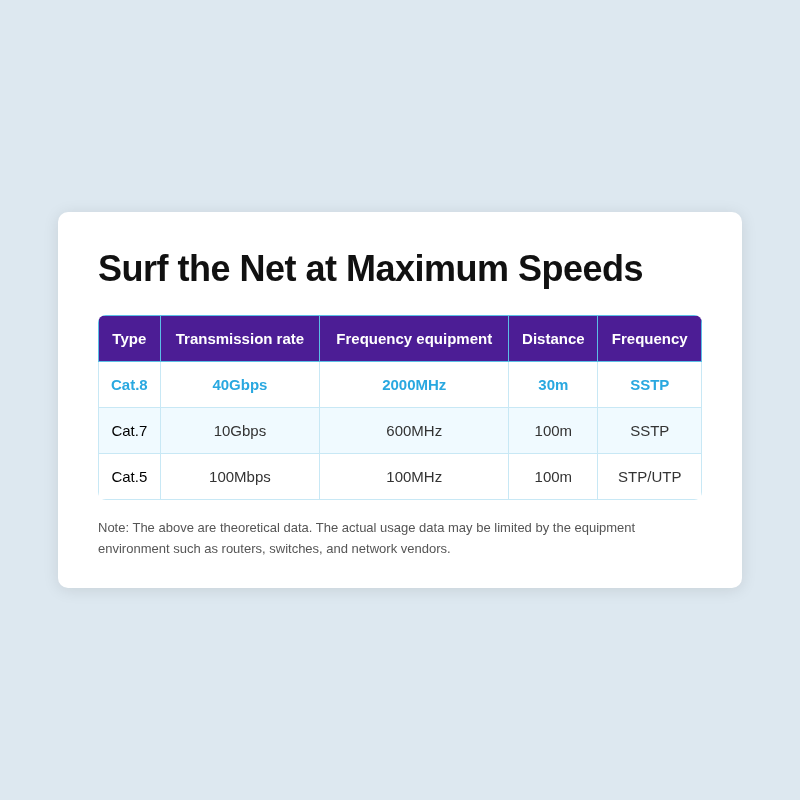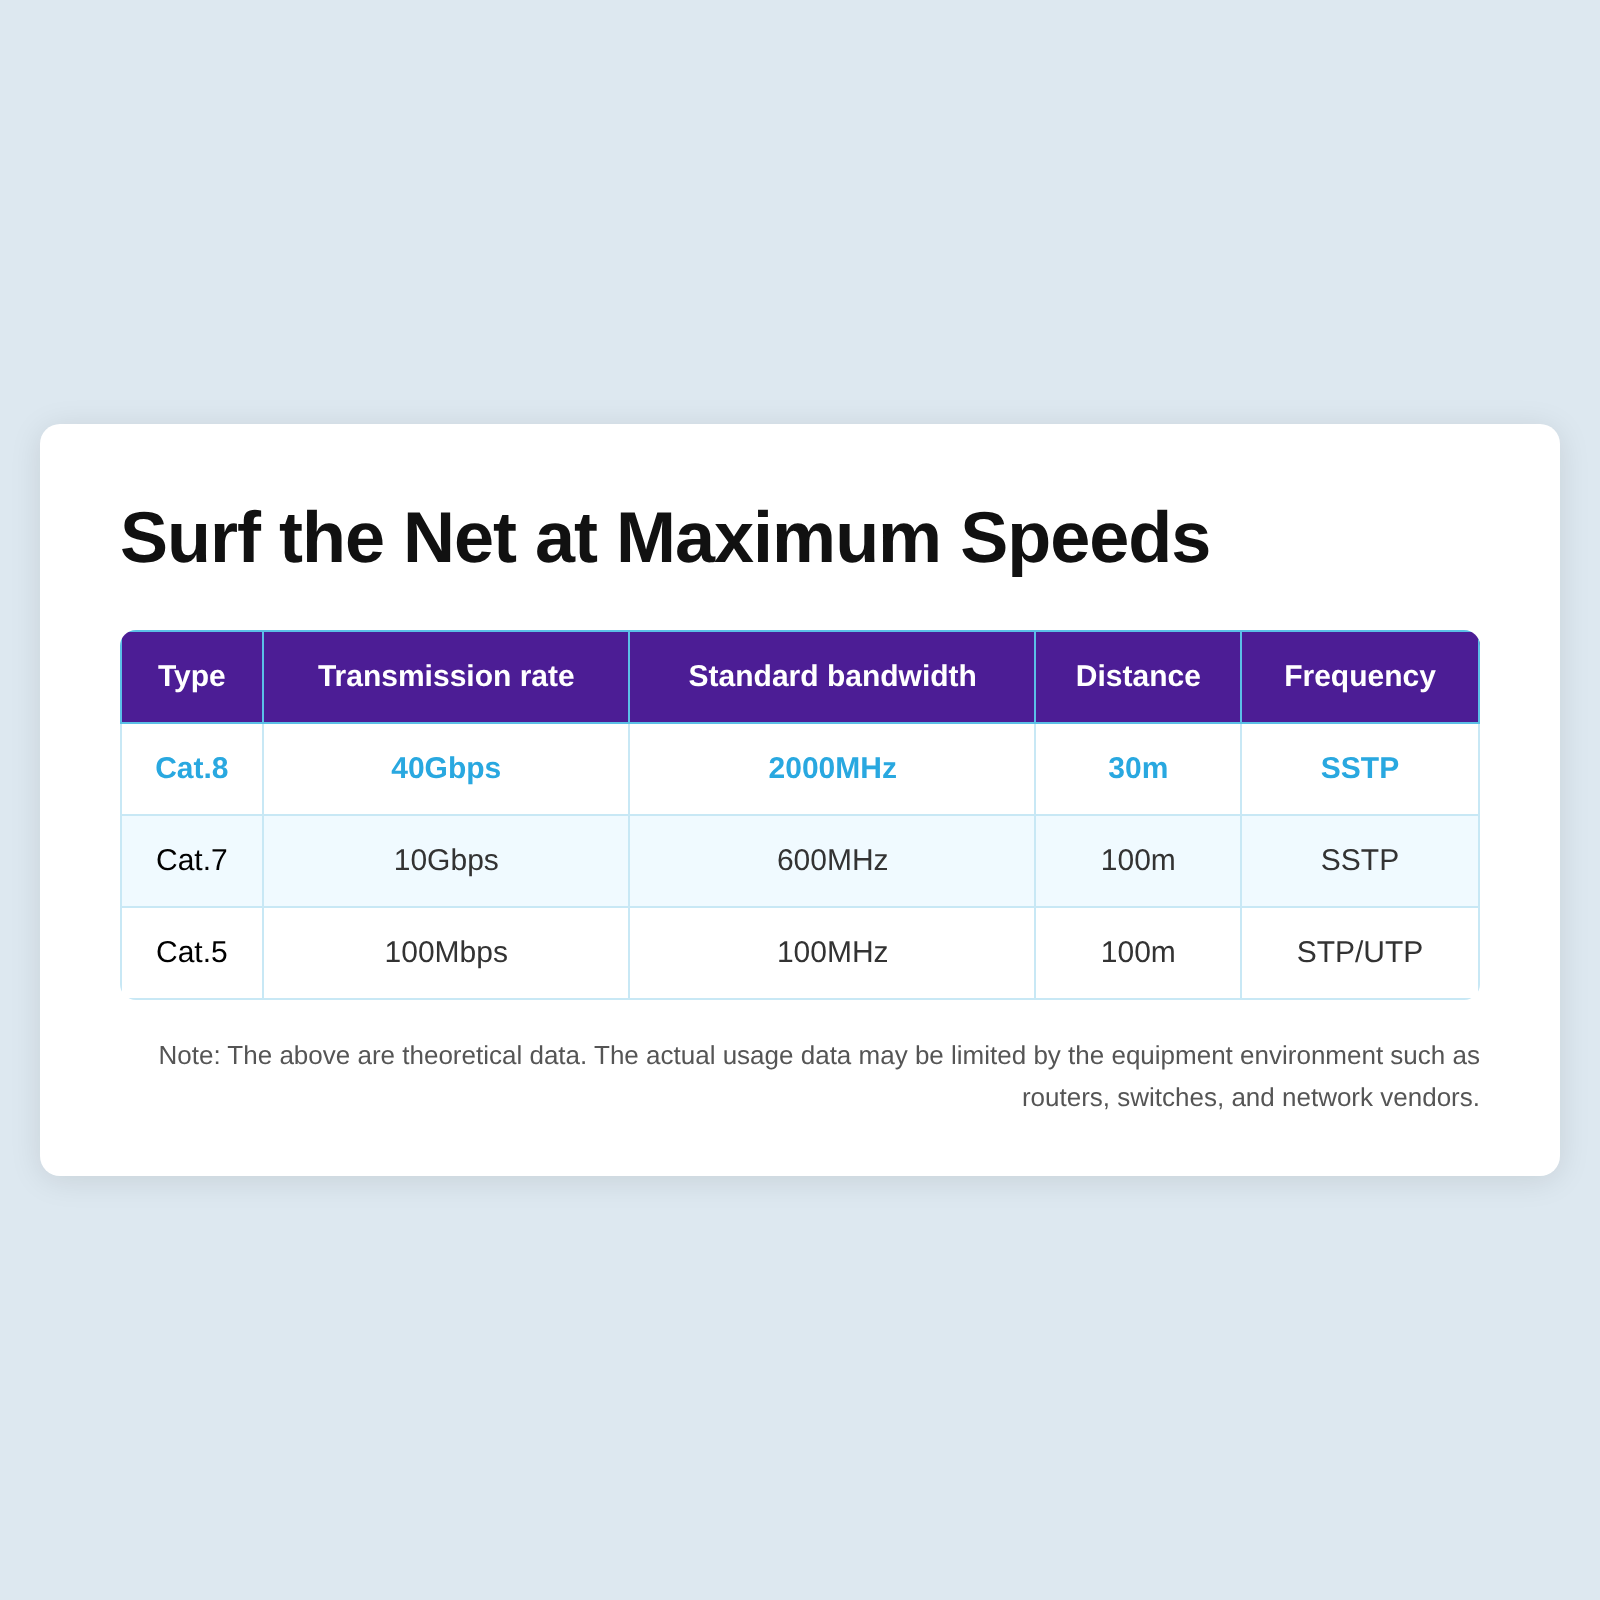--- a/index.html
+++ b/index.html
@@ -9,21 +9,21 @@
       height: 800px;
       background: #dde8f0;
       font-family: 'Arial', sans-serif;
       display: flex;
       align-items: center;
       justify-content: center;
       overflow: hidden;
     }
 
     .card {
-      width: 760px;
+      width: 684px;
       background: #fff;
       border-radius: 10px;
       padding: 36px 40px 28px 40px;
       box-shadow: 0 2px 16px rgba(0,0,0,0.10);
     }
 
     .page-title {
       font-size: 36px;
       font-weight: 900;
       color: #111;
@@ -83,35 +83,35 @@
 
     .highlight-row .type-cell {
       color: #29a8e0;
     }
 
     .note {
       margin-top: 18px;
       font-size: 13px;
       color: #555;
       line-height: 1.6;
-      text-align: right;
+      text-align: left;
     }
   </style>
 </head>
 <body>
 
 <div class="card">
   <div class="page-title">Surf the Net at Maximum Speeds</div>
 
   <table>
     <thead>
       <tr>
       <th>Type</th>
           <th>Transmission rate</th>
-          <th>Standard bandwidth</th>
+          <th>Frequency equipment</th>
           <th>Distance</th>
           <th>Frequency</th>
         </tr>
     </thead>
     <tbody id="table-body">
     <tr class="highlight-row">
           <td class="type-cell">Cat.8</td>
           <td>40Gbps</td>
           <td>2000MHz</td>
           <td>30m</td>

